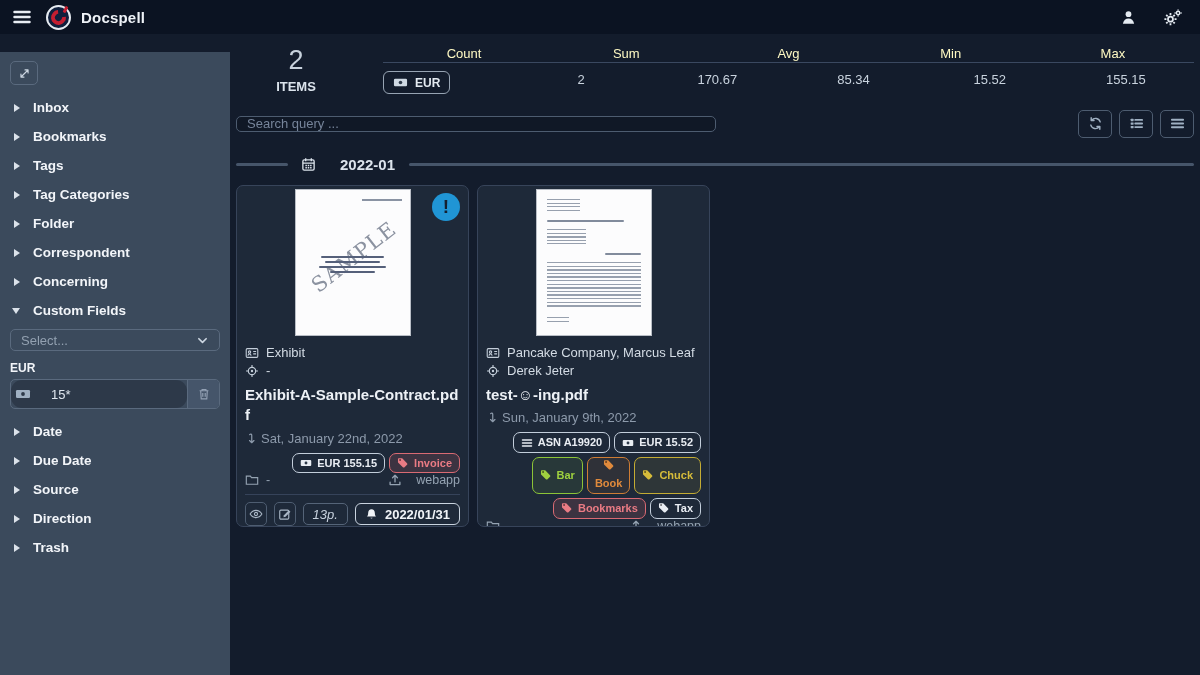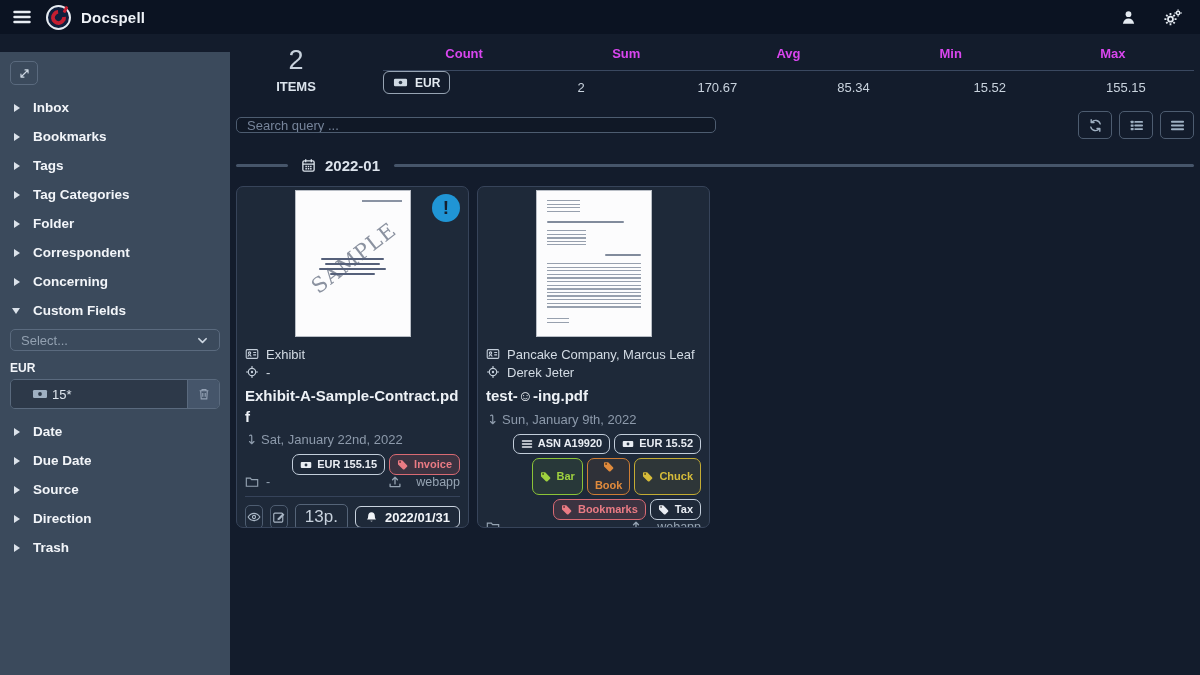--- a/index.html
+++ b/index.html
@@ -23,50 +23,50 @@
   .sidebar { position:absolute; left:0; top:52px; bottom:0; width:230px; background:#3b4a5c; padding:9px 10px; }
   .expand-btn { width:28px; height:24px; border:1px solid #5a6a7e; border-radius:5px; display:flex; align-items:center; justify-content:center; color:#cdd7e2; margin-bottom:8px; cursor:pointer; }
   .side-item { display:flex; align-items:center; gap:13px; padding:7px 2px; cursor:pointer; }
   .side-item .label { color:#f2f5f9; font-weight:bold; font-size:13.5px; }
   .caret-r { width:0; height:0; border-left:6px solid #dbe2ea; border-top:4.5px solid transparent; border-bottom:4.5px solid transparent; margin-left:2px; }
   .caret-d { width:0; height:0; border-top:6px solid #dbe2ea; border-left:4.5px solid transparent; border-right:4.5px solid transparent; }
   .cf-select { margin:4px 0 10px; height:22px; border:1px solid #5a6a7e; border-radius:5px; display:flex; align-items:center; padding:0 10px; color:#93a1b1; font-size:13px; cursor:pointer; }
   .cf-select .chev { margin-left:auto; width:13px; height:13px; color:#cdd7e2; }
   .cf-label { color:#f2f5f9; font-weight:bold; font-size:12px; margin:2px 0 4px; }
   .cf-group { display:flex; height:30px; border:1px solid #5a6a7e; border-radius:5px; overflow:hidden; margin-bottom:8px; }
-  .cf-input-wrap { flex:1; background:#2d3949; display:flex; align-items:center; gap:4px; padding:0 21px; color:#9fb0c2; }
+  .cf-input-wrap { flex:1; background:#2d3949; display:flex; align-items:center; gap:20px; padding:0 4px; color:#9fb0c2;border-radius:11px; }
   .cf-input { background:transparent; border:none; outline:none; color:#dfe6ee; font-size:13px; width:100%; font-family:"Liberation Sans",sans-serif; }
   .cf-trash { width:32px; background:#45556a; border-left:1px solid #5a6a7e; display:flex; align-items:center; justify-content:center; color:#93a1b4; cursor:pointer; }
 
   
   .main { position:absolute; left:230px; top:34px; right:0; bottom:0; background:#131c2c; padding:8px 6px 0; }
 
   .stats { display:flex; }
   .count-box { width:120px; text-align:center; padding-top:4px; color:#c7d1dc; }
   .count-num { font-size:27px; line-height:1.1; }
   .count-label { font-size:13px; font-weight:bold; margin-top:3px; color:#dbe3ec; }
   .stats-table { flex:1; margin-left:27px; position:relative; }
   .stats-row { display:grid; grid-template-columns:repeat(5,1fr); padding-left:130px; text-align:center; }
-  .stats-head { border-bottom:1px solid #3a4860; padding:4px 0 9px; color:#d946ef; font-weight:bold; font-size:13px; }
+  .stats-head { border-bottom:1px solid #3a4860; padding:4px 0 1px; color:#fef9c3; font-weight:normal; font-size:13px; }
   .stats-vals { padding-top:9px; color:#c9d3de; font-size:13px; }
   .chip { position:absolute; left:0; top:29px; display:inline-flex; align-items:center; gap:7px; border:1px solid #97a4b3; border-radius:6px; padding:3px 9px; color:#e3eaf1; font-size:12px; font-weight:bold; cursor:pointer; --hole:#131c2c; }
   .chip .ic { width:15px; height:15px; color:#cfd9e3; }
 
   .search-row { margin-top:16px; display:flex; align-items:center; }
   .search-input { width:480px; height:16px; background:rgba(0,0,0,.12); border:1px solid #4d5c70; border-radius:5px; padding:0 10px; color:#dfe6ee; font-size:13px; outline:none; font-family:"Liberation Sans",sans-serif; }
   .search-input::placeholder { color:#76849a; }
   .search-btns { margin-left:auto; display:flex; gap:7px; }
   .sq-btn { width:34px; height:28px; border:1px solid #4d5c70; border-radius:5px; display:flex; align-items:center; justify-content:center; color:#9fb0c2; cursor:pointer; background:transparent; }
   .sq-btn .ic { width:15px; height:15px; }
 
   .month-div { margin-top:18px; display:flex; align-items:center; }
   .mline { height:3px; background:#46556a; border-radius:2px; }
   .mline.short { width:52px; }
   .mline.long { flex:1; }
-  .month-label { display:flex; align-items:center; gap:9px; margin:0 14px 0 13px; color:#dce3ec; font-weight:bold; font-size:15px; }
+  .month-label { display:flex; align-items:center; gap:24px; margin:0 14px 0 13px; color:#dce3ec; font-weight:bold; font-size:15px; }
   .month-label .ic { width:15px; height:15px; }
 
   
   .cards { margin-top:12px; display:flex; gap:8px; align-items:flex-start; }
   .card { width:233px; height:342px; background:#1e2939; border:1px solid #37445a; border-radius:7px; position:relative; display:flex; flex-direction:column; overflow:hidden; cursor:pointer; }
   .preview { height:150px; flex:none; display:flex; justify-content:center; overflow:hidden; }
   .page { width:116px; margin-top:3px; background:#fcfcfd; border:1px solid #b9bec6; position:relative; overflow:hidden; }
   .alert-badge { position:absolute; top:7px; right:8px; width:28px; height:28px; border-radius:50%; background:#2095d5; color:#15202f; font-weight:bold; font-size:19px; display:flex; align-items:center; justify-content:center; }
 
   .pl { background:#818b9c; height:2px; border-radius:1px; }
@@ -94,21 +94,21 @@
 
   .grow { flex:1; }
   .src-line { display:flex; align-items:center; color:#95a3b2; font-size:12.5px; margin-bottom:7px; }
   .src-line .ic { width:14px; height:14px; }
   .src-left { display:flex; align-items:center; gap:7px; }
   .src-right { margin-left:auto; display:flex; align-items:center; gap:14px; }
 
   .card-footer { border-top:1px solid #36435a; padding-top:7px; display:flex; align-items:center; gap:7px; }
   .tool-btn { width:30px; height:24px; border:1px solid #4e5d71; border-radius:5px; display:flex; align-items:center; justify-content:center; color:#a9b6c5; background:transparent; cursor:pointer; }
   .tool-btn .ic { width:14px; height:14px; }
-  .pages-badge { border:1px solid #556478; border-radius:5px; padding:2.5px 9px; color:#c7d1dd; font-size:17px; }
+  .pages-badge { border:1px solid #556478; border-radius:5px; padding:2.5px 9px; color:#c7d1dd; font-size:13px;font-style:italic; }
   .due-badge { margin-left:auto; display:inline-flex; align-items:center; gap:7px; border:1px solid #c9d3df; border-radius:6px; padding:2.5px 9px; color:#f1f4f8; font-weight:bold; font-size:13px; }
   .due-badge .ic { width:13px; height:13px; }
 
   .money-hole { fill:#2d3949; }
 </style>
 </head>
 <body>
 
 <svg width="0" height="0" style="position:absolute">
   <defs>

